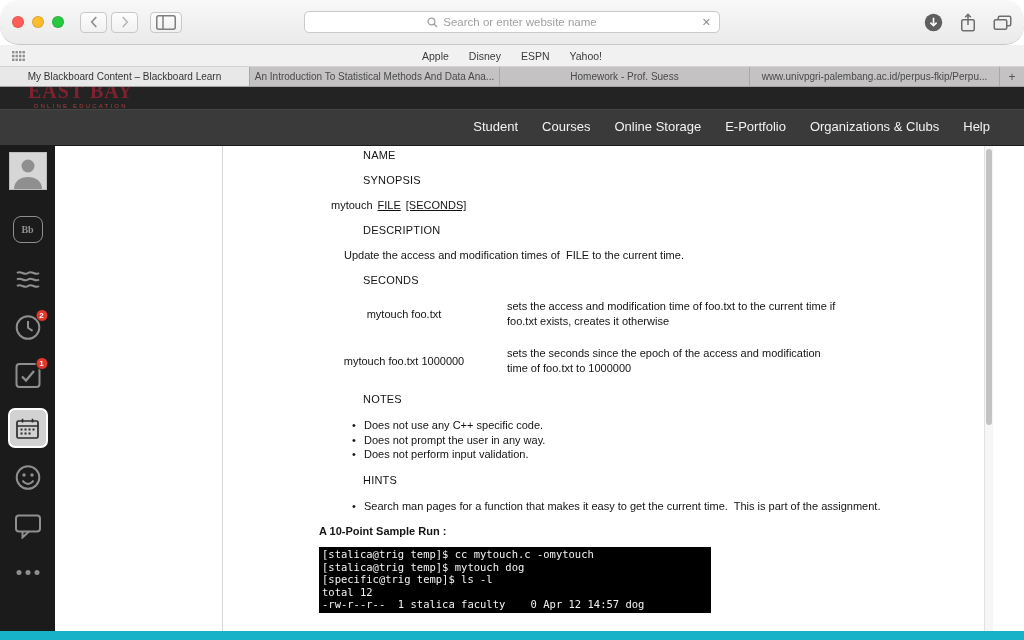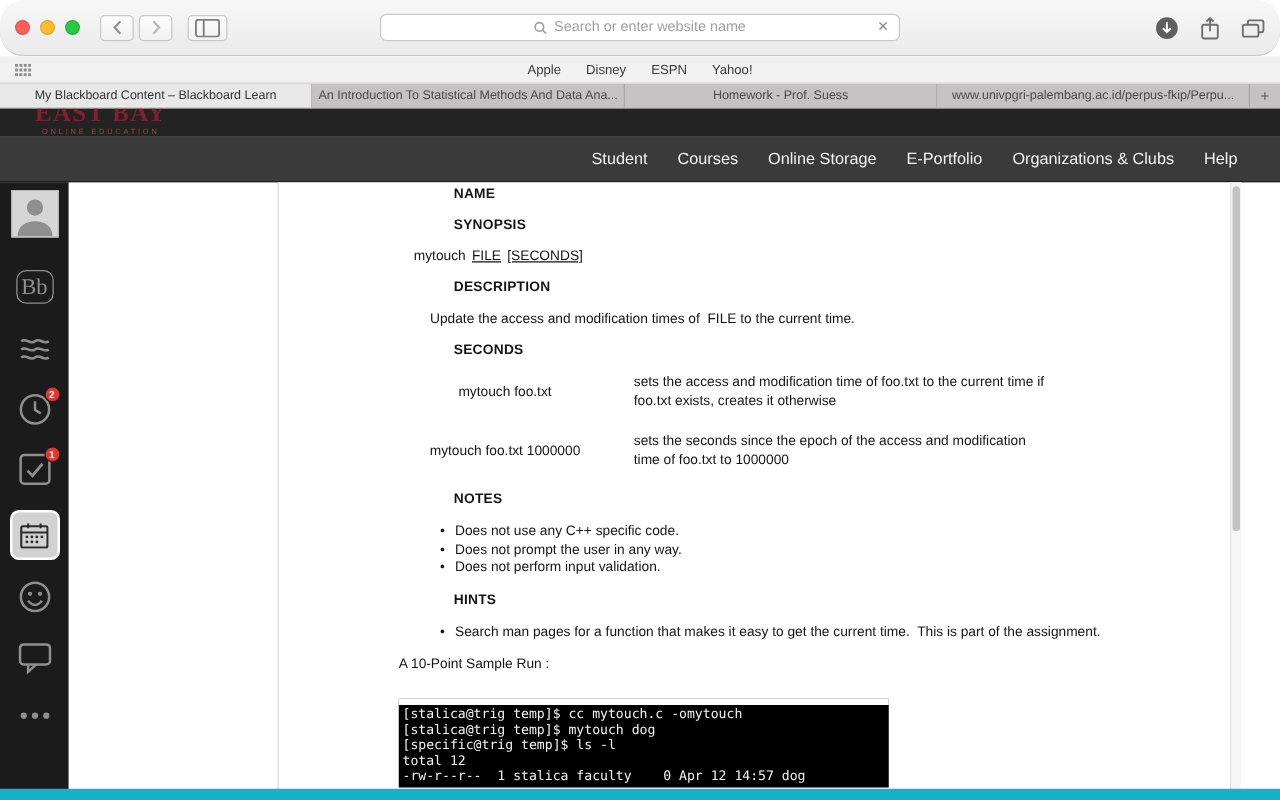--- a/index.html
+++ b/index.html
@@ -46,50 +46,50 @@
   .logo-line2 { font-size:6px; letter-spacing:2.2px; color:#a84040; margin-top:1px; }
   .bb-nav { position:absolute; right:34px; bottom:11px; display:flex; gap:24px; font-size:13px; color:#f2f2f2; }
   .bb-nav span { white-space:nowrap; cursor:default; }
 
   
   .bb-body { display:flex; height:494px; position:relative; }
   .bb-sidebar { width:55px; background:#1b1b1b; position:relative; flex:none; }
   .sb-item { position:absolute; left:50%; transform:translateX(-50%); }
   .avatar { left:9px; transform:none; top:6px; width:38px; height:38px; border:1px solid #bdbdbd; background:#d6d6d6; overflow:hidden; }
   .bb-icon-box { width:30px; height:27px; border:1.5px solid #8f8f8f; border-radius:8px; color:#8f8f8f;
-                 font-family:"Liberation Serif", serif; font-weight:normal; font-size:18px;
+                 font-family:"Liberation Serif", serif; font-weight:bold; font-size:10px;
                  display:flex; align-items:center; justify-content:center; }
   .badge { position:absolute; top:-5px; right:-7px; min-width:13px; height:13px; border-radius:7px;
            background:#e0372e; color:#fff; font-size:8px; font-weight:bold; display:flex; align-items:center;
            justify-content:center; padding:0 3px; border:1px solid #1b1b1b; }
   .cal-selected { width:40px; height:40px; background:#d2d2d2; border:2px solid #fdfdfd; border-radius:7px;
                   display:flex; align-items:center; justify-content:center; }
   .dots-icon { display:flex; gap:4px; }
   .dots-icon i { width:5px; height:5px; border-radius:50%; background:#8f8f8f; }
 
   .bb-content { flex:1; position:relative; background:#fff; }
 
   
   .doc { position:absolute; left:167px; top:0; bottom:0; width:771px; background:#fff;
          border-left:1px solid #d8d8d8; padding:3px 60px 0 96px; font-size:11px; color:#141414;
          line-height:12px; overflow:visible; }
-  .sec-h { font-weight:bold; margin-bottom:13px; letter-spacing:.2px;padding-left:44px; }
+  .sec-h { font-weight:normal; margin-bottom:13px; letter-spacing:.2px;padding-left:44px; }
   .sec-b { margin-bottom:13px; white-space:pre-wrap; }
   .indent-1 { margin-left:12px; }
   .indent-2 { margin-left:25px; }
   .sec-b u { text-decoration:underline; }
   .syn-part { margin-right:5px; }
   .examples-block { margin-top:7px; }
   .ex-row { display:flex; align-items:center; margin:0 0 18px 10px; }
   .ex-cmd { width:150px; text-align:center; flex:none; }
   .ex-desc { width:334px; margin-left:28px; line-height:14.5px; white-space:pre-wrap; }
   .bullets { margin:0 0 12px 32px; }
   .bullet-item { position:relative; padding-left:13px; line-height:14.5px; white-space:pre-wrap; }
   .bullet-item::before { content:"•"; position:absolute; left:1px; top:0; }
-  .run-h { font-weight:normal; margin-bottom:22px; }
+  .run-h { font-weight:bold; margin-bottom:5px; }
   .terminal { width:392px; background:#000; color:#f2f2f2; font-family:"DejaVu Sans Mono", monospace;
               font-size:10.5px; line-height:12.5px; padding:0 0 2px 3px; }
   .term-cut { height:5px; background:#fff; margin-left:-3px; margin-bottom:1px; }
   .term-line { white-space:pre; }
 
   .scrollbar { position:absolute; top:0; right:0; bottom:0; width:9px; background:#f6f6f6; border-left:1px solid #e2e2e2; }
   .scroll-thumb { position:absolute; top:3px; left:1px; width:6px; height:276px; background:#c3c3c3; border-radius:3px; }
 
   .bottom-bar { position:absolute; left:0; bottom:0; width:100%; height:9px; background:#17b2c8; z-index:30; }
 

